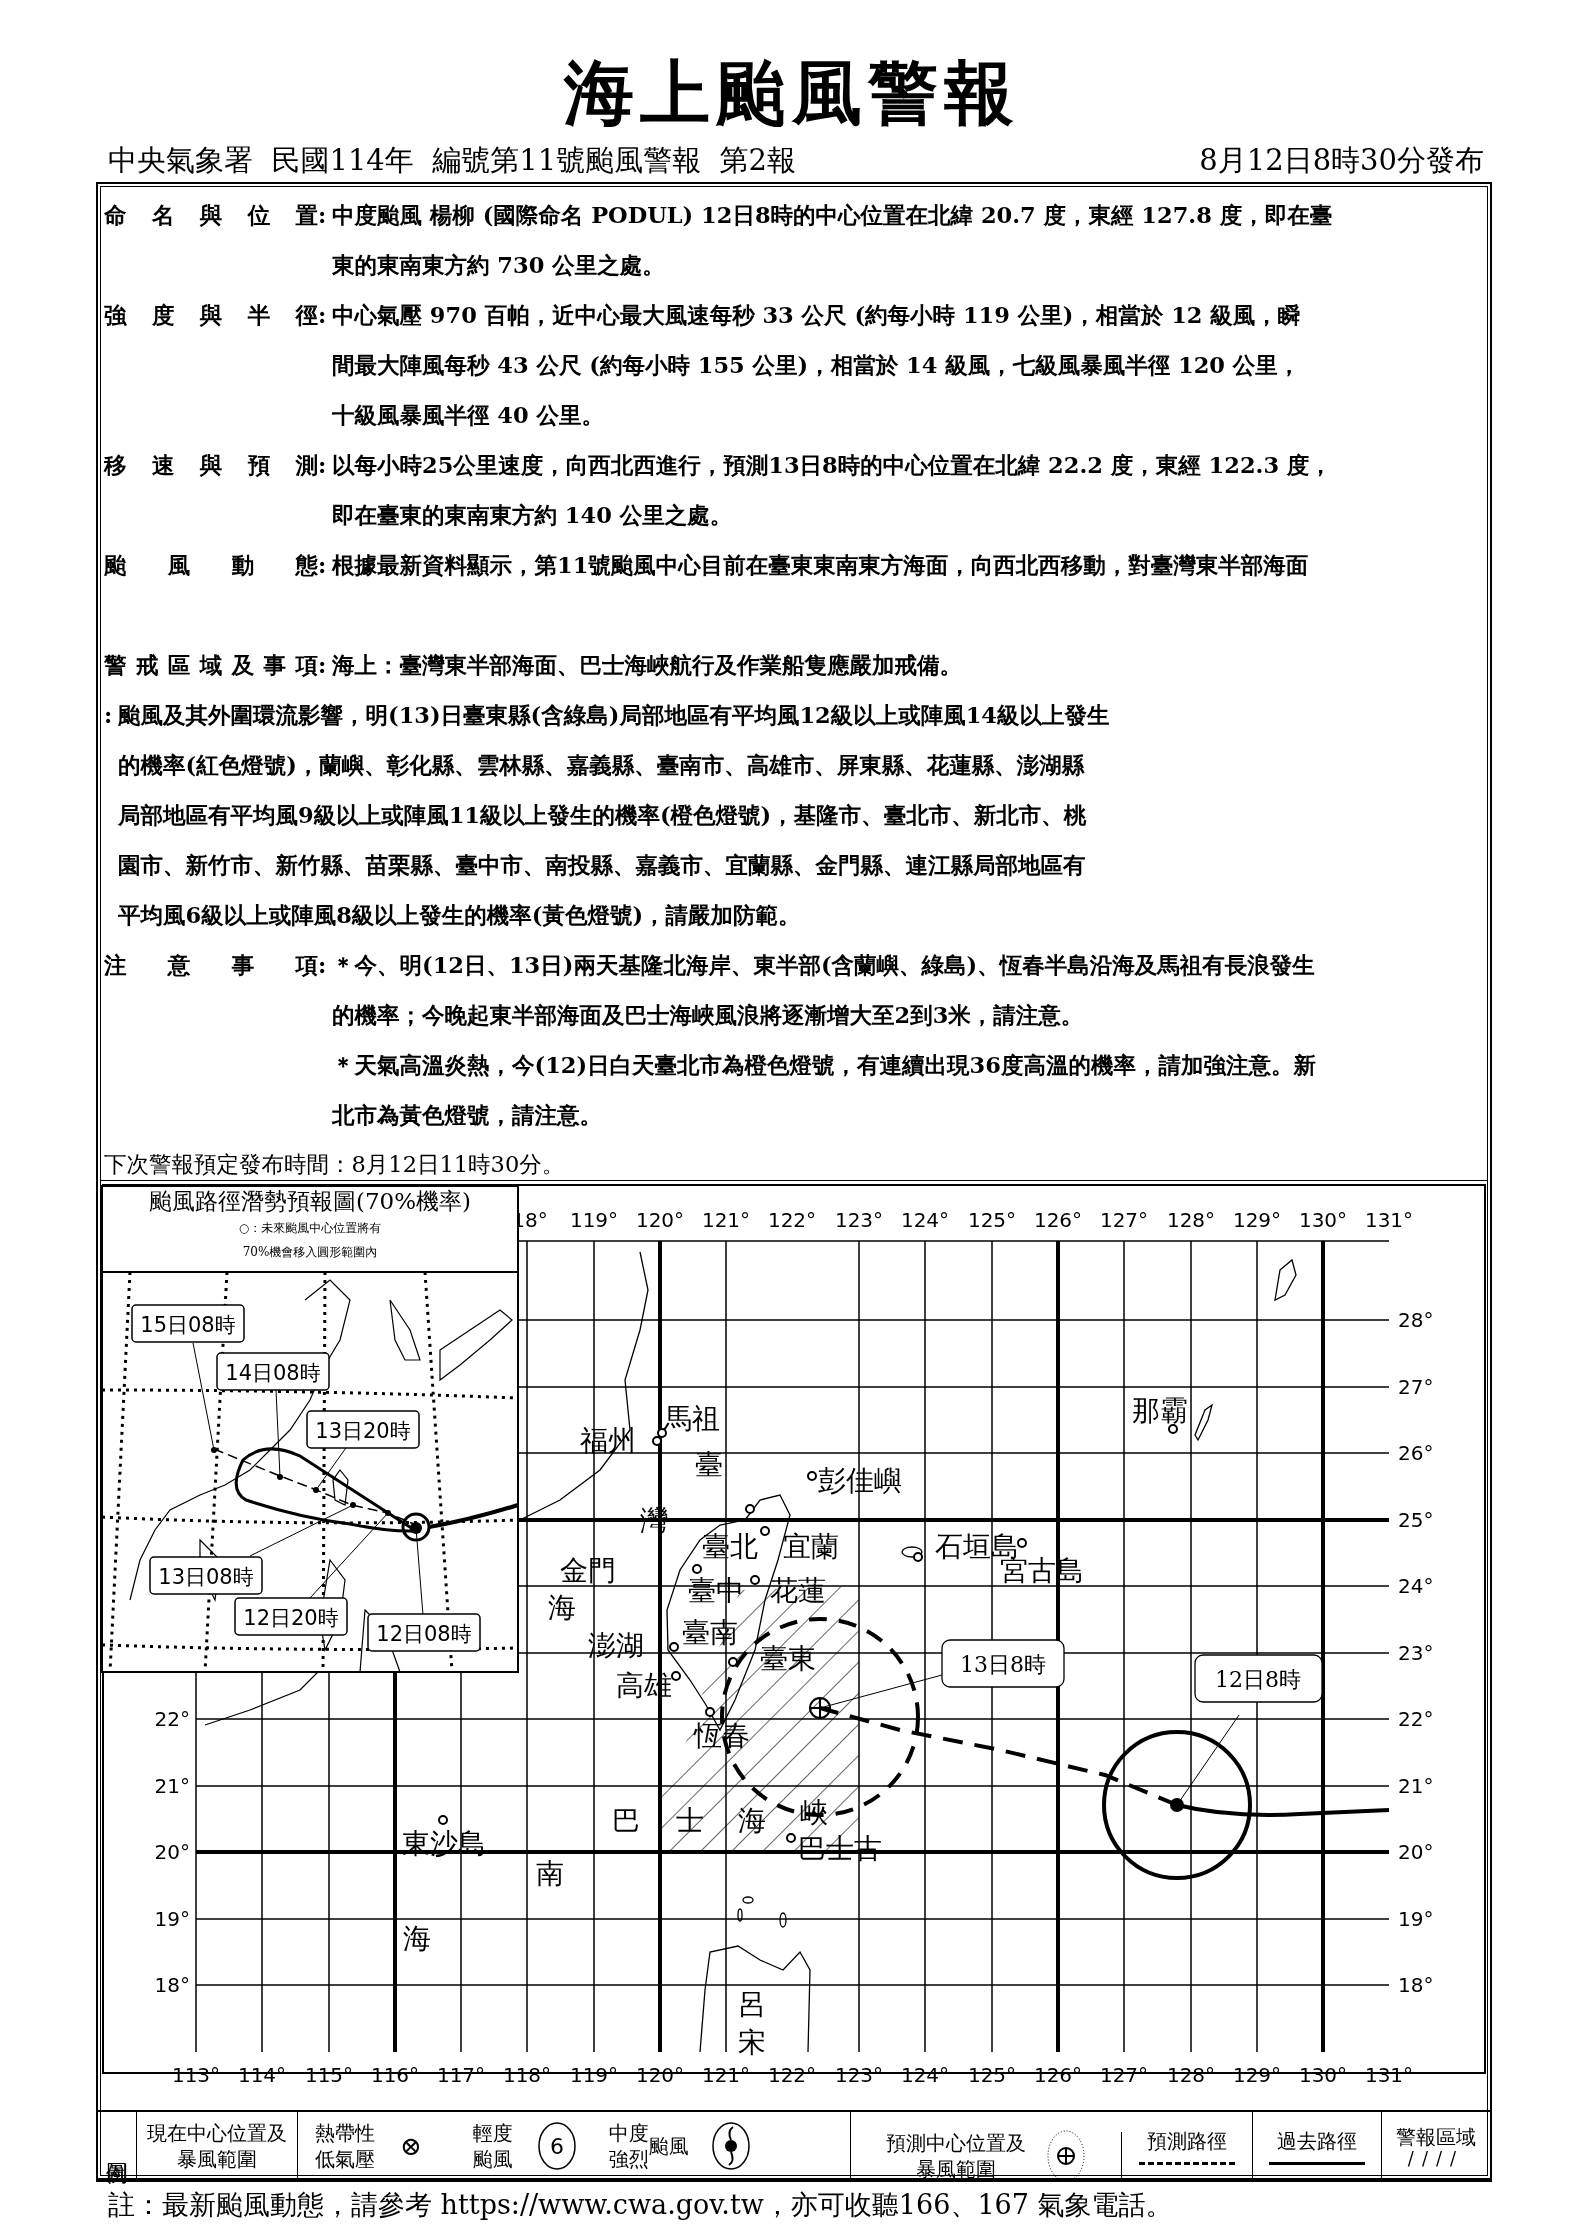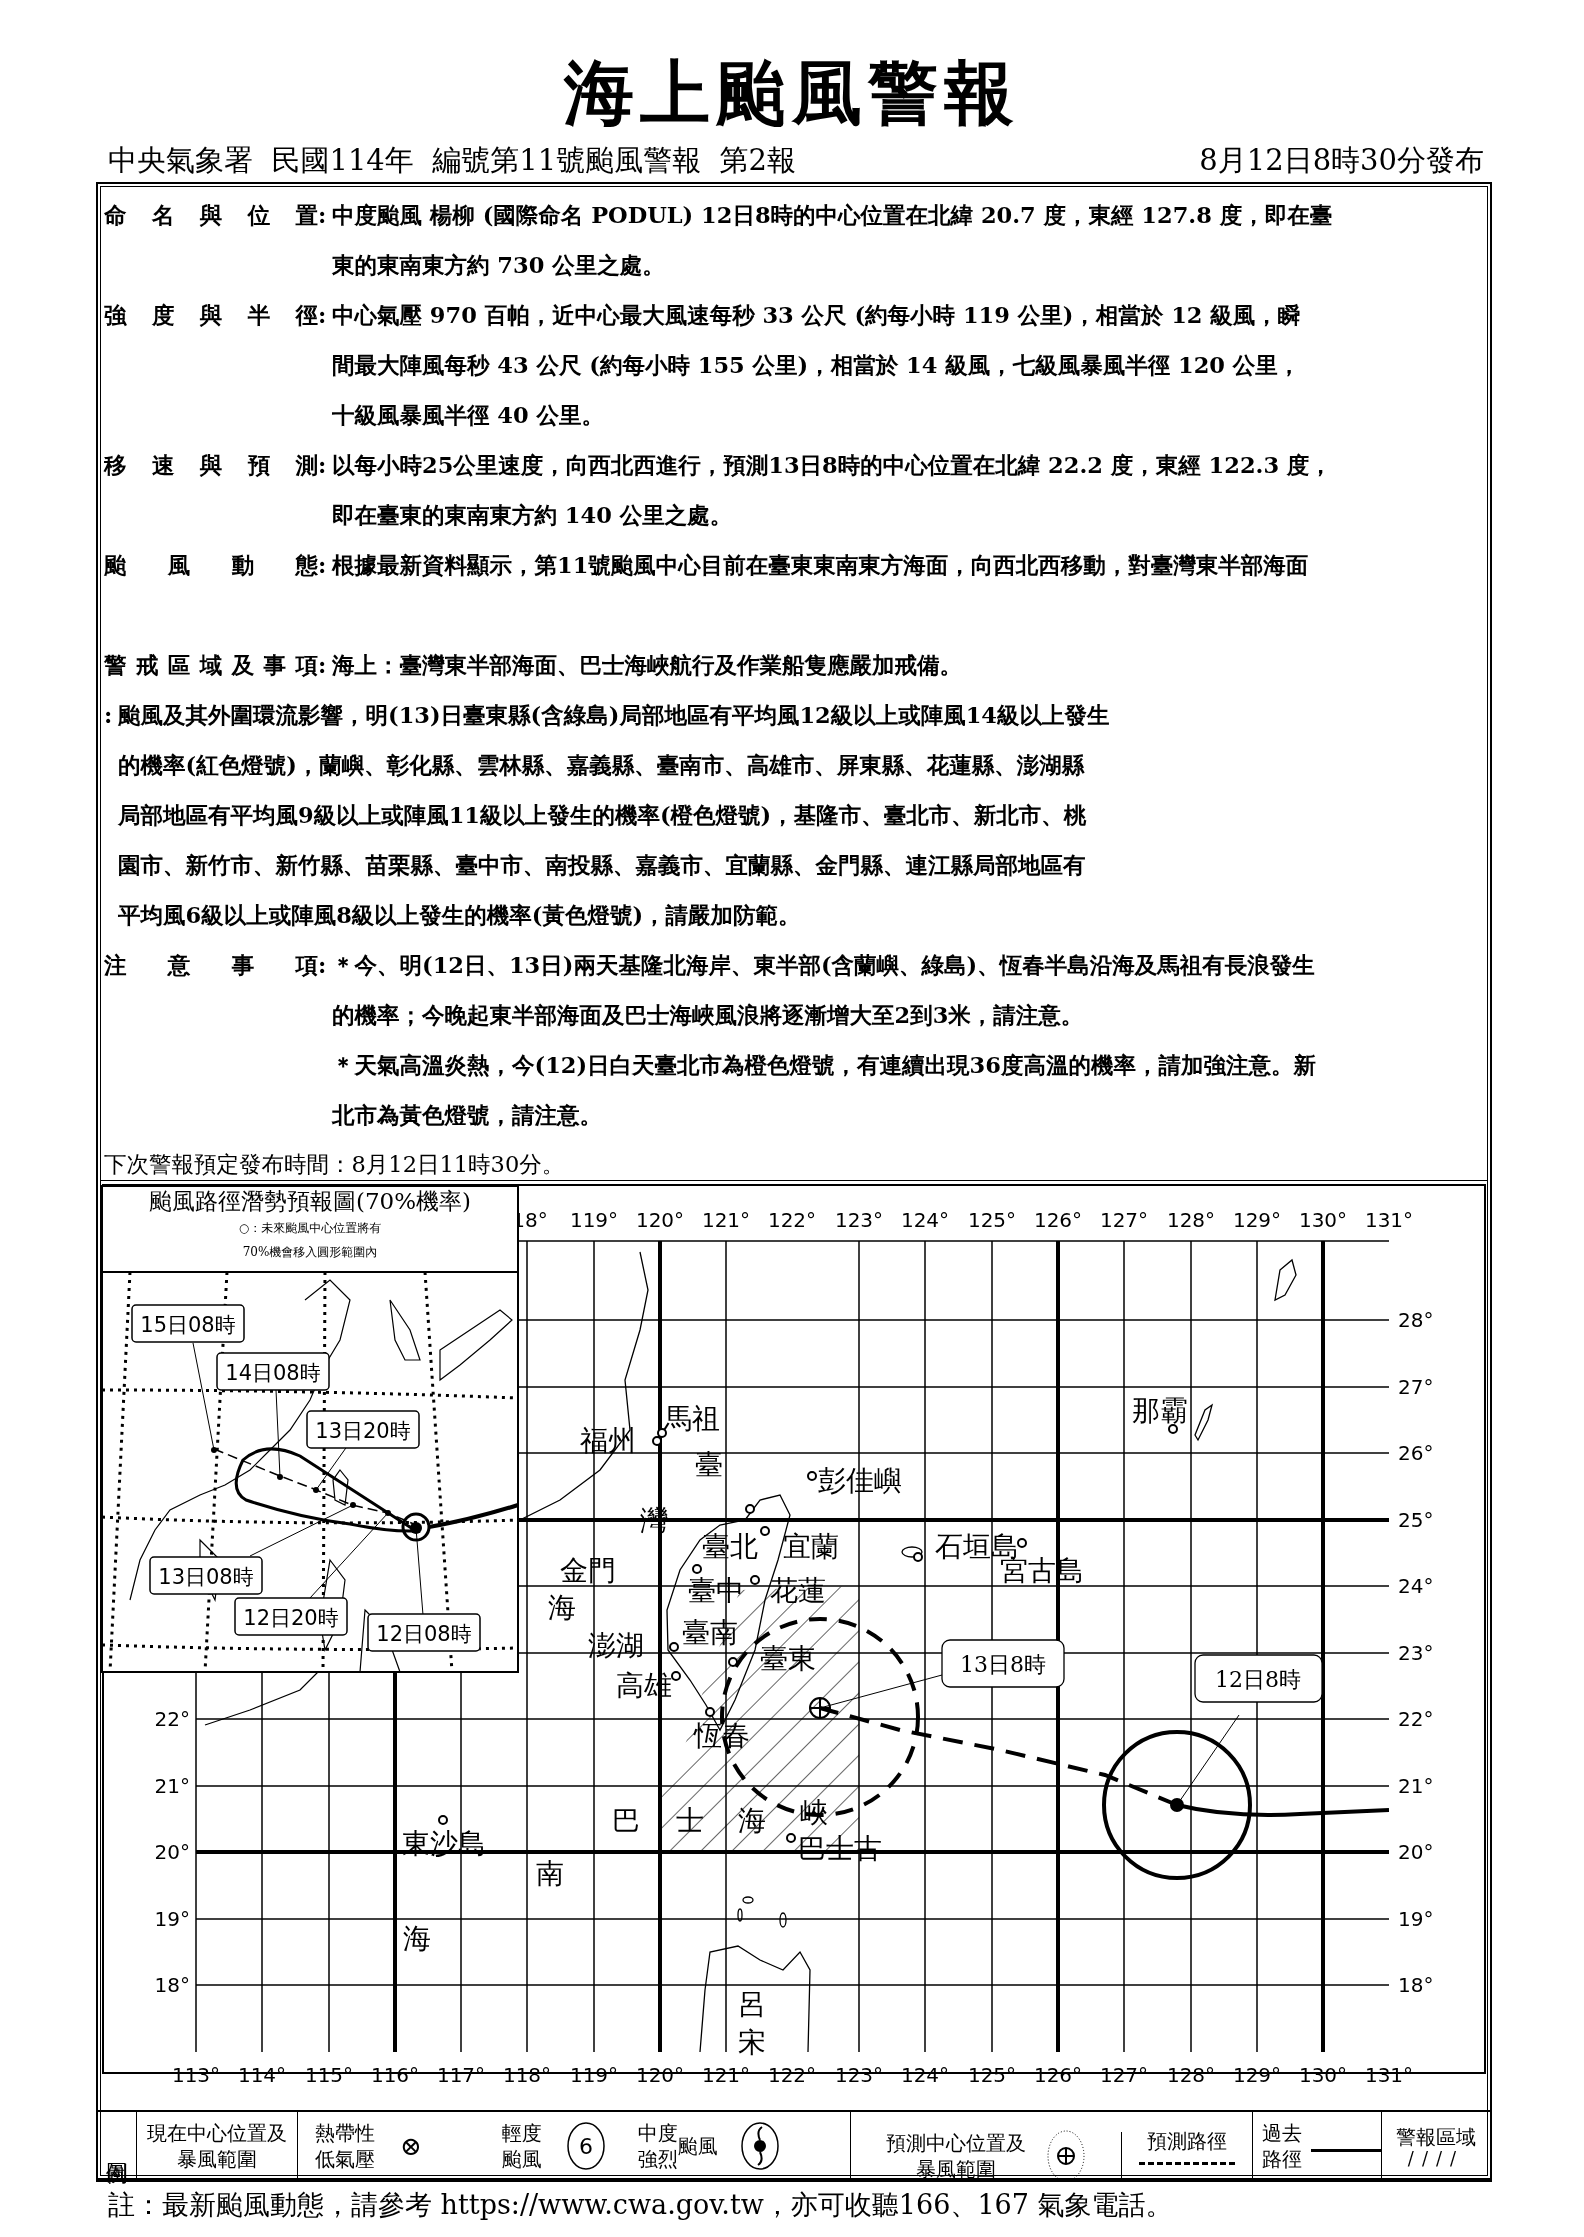--- a/index.html
+++ b/index.html
@@ -404,21 +404,21 @@
 <div class="legend">
   <div class="lg" style="width:38px;flex:0 0 38px;font-size:22px;line-height:28px;">
       <span style="writing-mode:vertical-rl;">圖例</span>
     </div>
   <div class="lg" style="width:160px;flex:0 0 160px;">
       <span style="width:140px;display:block;">現在中心位置及暴風範圍</span>
     </div>
   <div class="lg" style="width:538px;flex:0 0 538px;justify-content:flex-start;gap:22px;padding-left:14px;">
     <span style="width:66px;display:block;">熱帶性低氣壓</span>
     <span style="font-size:26px;">⊗</span>
-    <span style="width:44px;display:block;margin-left:56px;">輕度颱風</span>
+    <span style="width:44px;display:block;margin-left:27px;">輕度颱風</span>
     <svg width="40" height="50">
         <ellipse cx="20" cy="25" rx="18" ry="23" fill="none" stroke="#000" stroke-width="1.5"></ellipse>
         <text x="20" y="33" text-anchor="middle" font-size="22">6</text>
       </svg>
     <span style="display:flex;align-items:center;margin-left:10px;">
       <span style="display:flex;flex-direction:column;">
           <span>中度</span>
           <span>強烈</span>
         </span>
       <span>颱風</span>
@@ -435,21 +435,21 @@
         <ellipse cx="20" cy="28" rx="18" ry="25" fill="none" stroke="#000" stroke-width="1" stroke-dasharray="1 2"></ellipse>
         <circle cx="20" cy="28" r="8" fill="none" stroke="#000" stroke-width="2"></circle>
         <line x1="12" y1="28" x2="28" y2="28" stroke="#000" stroke-width="2"></line>
         <line x1="20" y1="20" x2="20" y2="36" stroke="#000" stroke-width="2"></line>
       </svg>
   </div>
   <div class="lg" style="width:130px;flex:0 0 130px;flex-direction:column;">
     <span>預測路徑</span>
     <span style="display:block;width:96px;border-top:3px dashed #000;margin-top:8px;"></span>
   </div>
-  <div class="lg" style="width:128px;flex:0 0 128px;flex-direction:row;font-family:Liberation Serif, serif;">
+  <div class="lg" style="width:128px;flex:0 0 128px;flex-direction:column;font-family:Liberation Serif, serif;">
     <span>過去路徑</span>
     <span style="display:block;width:96px;border-top:3px solid #000;margin-top:8px;"></span>
   </div>
   <div class="lg" style="flex:1;flex-direction:column;">
     <span>警報區域</span>
     <span style="display:block;font-size:18px;letter-spacing:8px;line-height:18px;">////</span>
   </div>
 </div>
 
 <div class="footer">註：最新颱風動態，請參考 https://www.cwa.gov.tw，亦可收聽166、167 氣象電話。</div>

